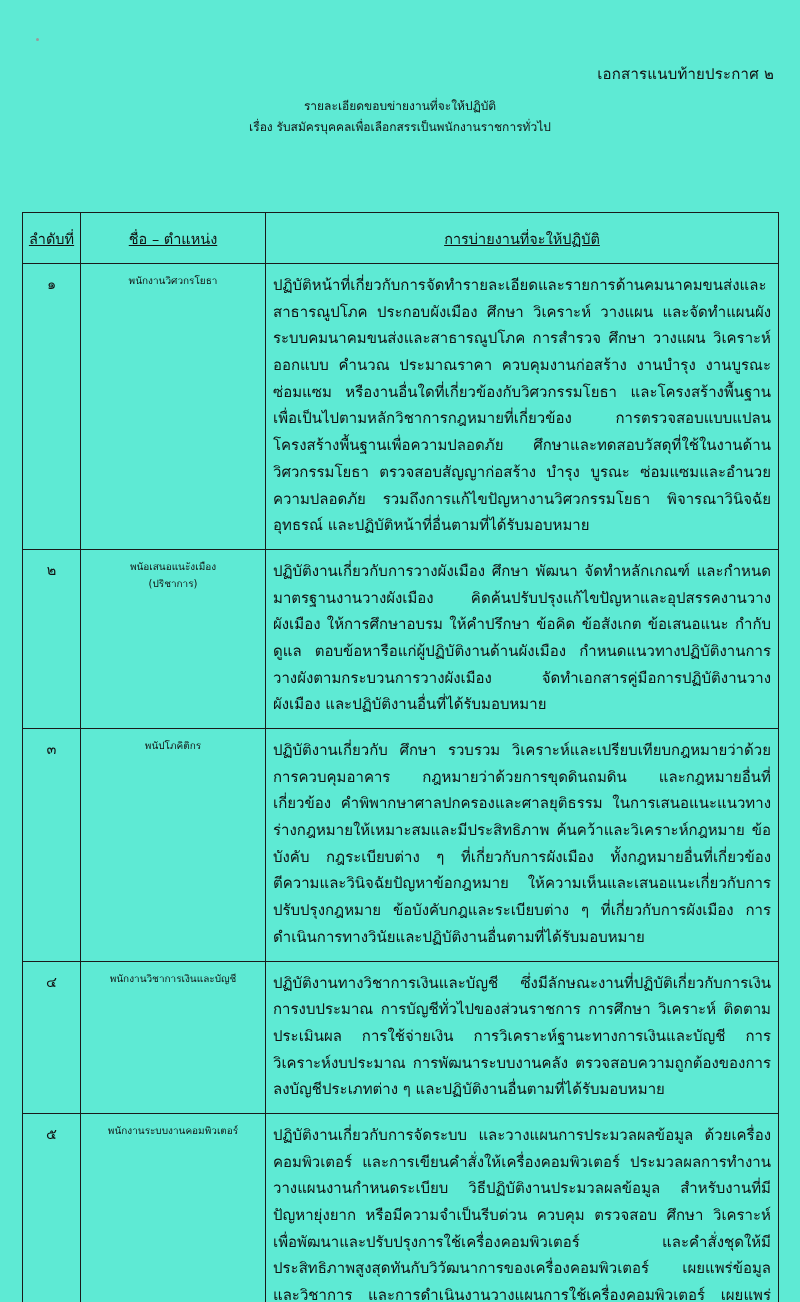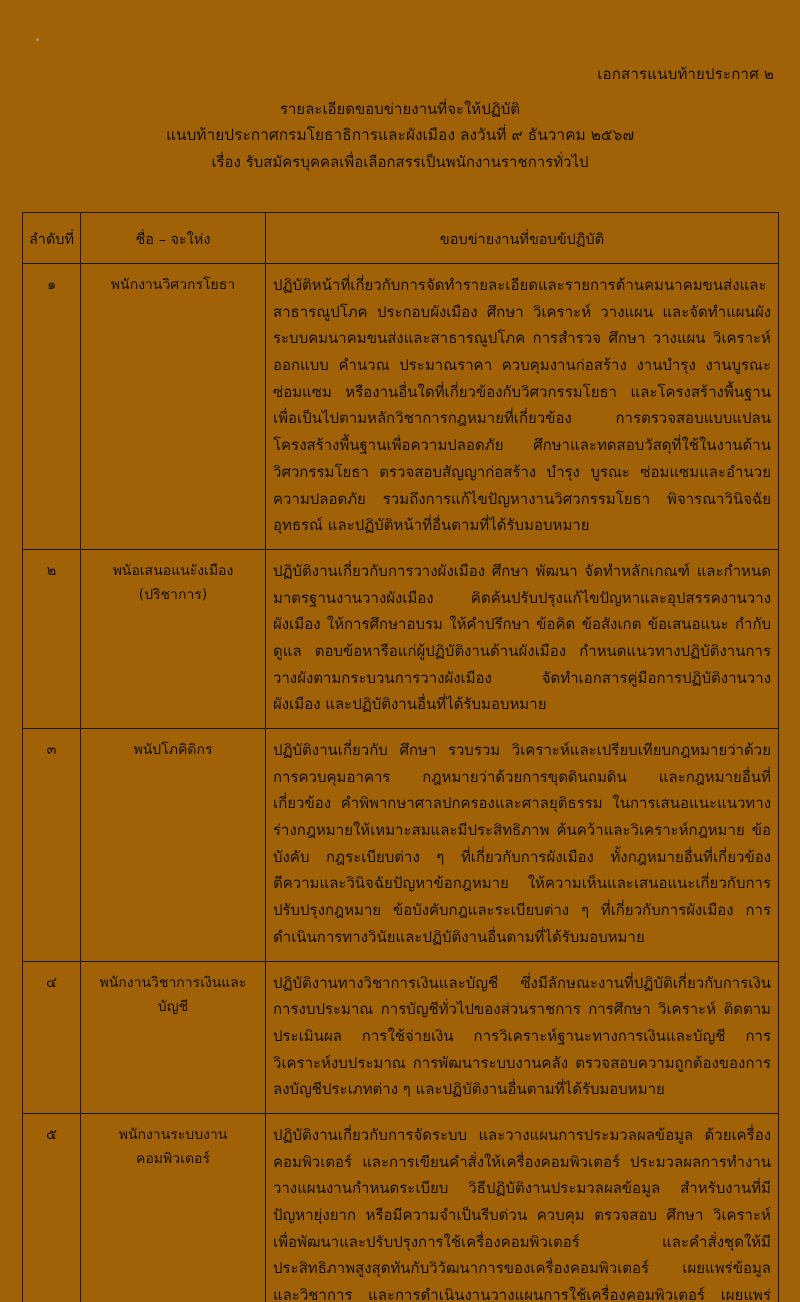--- a/index.html
+++ b/index.html
@@ -14,21 +14,21 @@
     color: #111111;
     position: relative;
     overflow: hidden;
   }
   .page {
     position: relative;
     width: 800px;
     height: 1302px;
     padding: 0;
     box-sizing: border-box;
-    background: #a16207;
+    background: #5eead4;
   }
   .speck {
     position: absolute;
     width: 3px;
     height: 3px;
     background: #9a9a9a;
     border-radius: 50%;
     left: 36px;
     top: 38px;
   }
@@ -41,21 +41,21 @@
   }
   .title-block {
     position: absolute;
     top: 96px;
     left: 0;
     right: 0;
     text-align: center;
     line-height: 1.75;
   }
   .title-block .line {
-    font-size: 15px;
+    font-size: 12px;
     display: block;
   }
   .title-block .line.l2 {
     font-size: 15.5px;
   }
   table.scope {
     position: absolute;
     top: 212px;
     left: 22px;
     width: 756px;
@@ -68,33 +68,34 @@
     vertical-align: top;
     padding: 8px 7px 10px 7px;
   }
   table.scope thead th {
     text-align: center;
     vertical-align: middle;
     font-weight: normal;
     font-size: 14.5px;
     padding: 9px 4px;
     height: 32px;
+    text-decoration: underline;
   }
   col.c-no { width: 58px; }
   col.c-name { width: 185px; }
   col.c-scope { width: 513px; }
 
   td.no {
     text-align: center;
     font-size: 14.5px;
     padding-top: 11px;
   }
   td.name {
     text-align: center;
-    font-size: 14px;
+    font-size: 10px;
     line-height: 1.75;
     padding-top: 11px;
   }
   td.name .sub {
     display: block;
   }
   td.scope {
     font-size: 15px;
     line-height: 1.78;
     text-align: justify;
@@ -108,35 +109,34 @@
 <body>
 
 <div class="page">
 
   <div class="speck"></div>
 
   <div class="doc-tag">เอกสารแนบท้ายประกาศ ๒</div>
 
   <div class="title-block">
     <span class="line l1">รายละเอียดขอบข่ายงานที่จะให้ปฏิบัติ</span>
-    <span class="line l2">แนบท้ายประกาศกรมโยธาธิการและผังเมือง ลงวันที่  ๙  ธันวาคม  ๒๕๖๗</span>
     <span class="line l3">เรื่อง  รับสมัครบุคคลเพื่อเลือกสรรเป็นพนักงานราชการทั่วไป</span>
   </div>
 
   <table class="scope">
     <colgroup>
       <col class="c-no">
       <col class="c-name">
       <col class="c-scope">
     </colgroup>
     <thead>
       <tr>
         <th>ลำดับที่</th>
-        <th>ชื่อ – จะให่ง</th>
-        <th>ขอบข่ายงานที่ขอบข้ปฏิบัติ</th>
+        <th>ชื่อ – ตำแหน่ง</th>
+        <th>การบ่ายงานที่จะให้ปฏิบัติ</th>
       </tr>
     </thead>
     <tbody>
       <tr>
         <td class="no">๑</td>
         <td class="name">
           <span>พนักงานวิศวกรโยธา</span>
           <span class="sub"></span>
         </td>
         <td class="scope">ปฏิบัติหน้าที่เกี่ยวกับการจัดทำรายละเอียดและรายการด้านคมนาคมขนส่งและสาธารณูปโภค ประกอบผังเมือง ศึกษา วิเคราะห์ วางแผน และจัดทำแผนผังระบบคมนาคมขนส่งและสาธารณูปโภค  การสำรวจ ศึกษา วางแผน วิเคราะห์ ออกแบบ คำนวณ ประมาณราคา ควบคุมงานก่อสร้าง งานบำรุง งานบูรณะ ซ่อมแซม หรืองานอื่นใดที่เกี่ยวข้องกับวิศวกรรมโยธา และโครงสร้างพื้นฐาน เพื่อเป็นไปตามหลักวิชาการกฎหมายที่เกี่ยวข้อง การตรวจสอบแบบแปลนโครงสร้างพื้นฐานเพื่อความปลอดภัย ศึกษาและทดสอบวัสดุที่ใช้ในงานด้านวิศวกรรมโยธา ตรวจสอบสัญญาก่อสร้าง บำรุง บูรณะ ซ่อมแซมและอำนวยความปลอดภัย รวมถึงการแก้ไขปัญหางานวิศวกรรมโยธา พิจารณาวินิจฉัย อุทธรณ์ และปฏิบัติหน้าที่อื่นตามที่ได้รับมอบหมาย</td>

